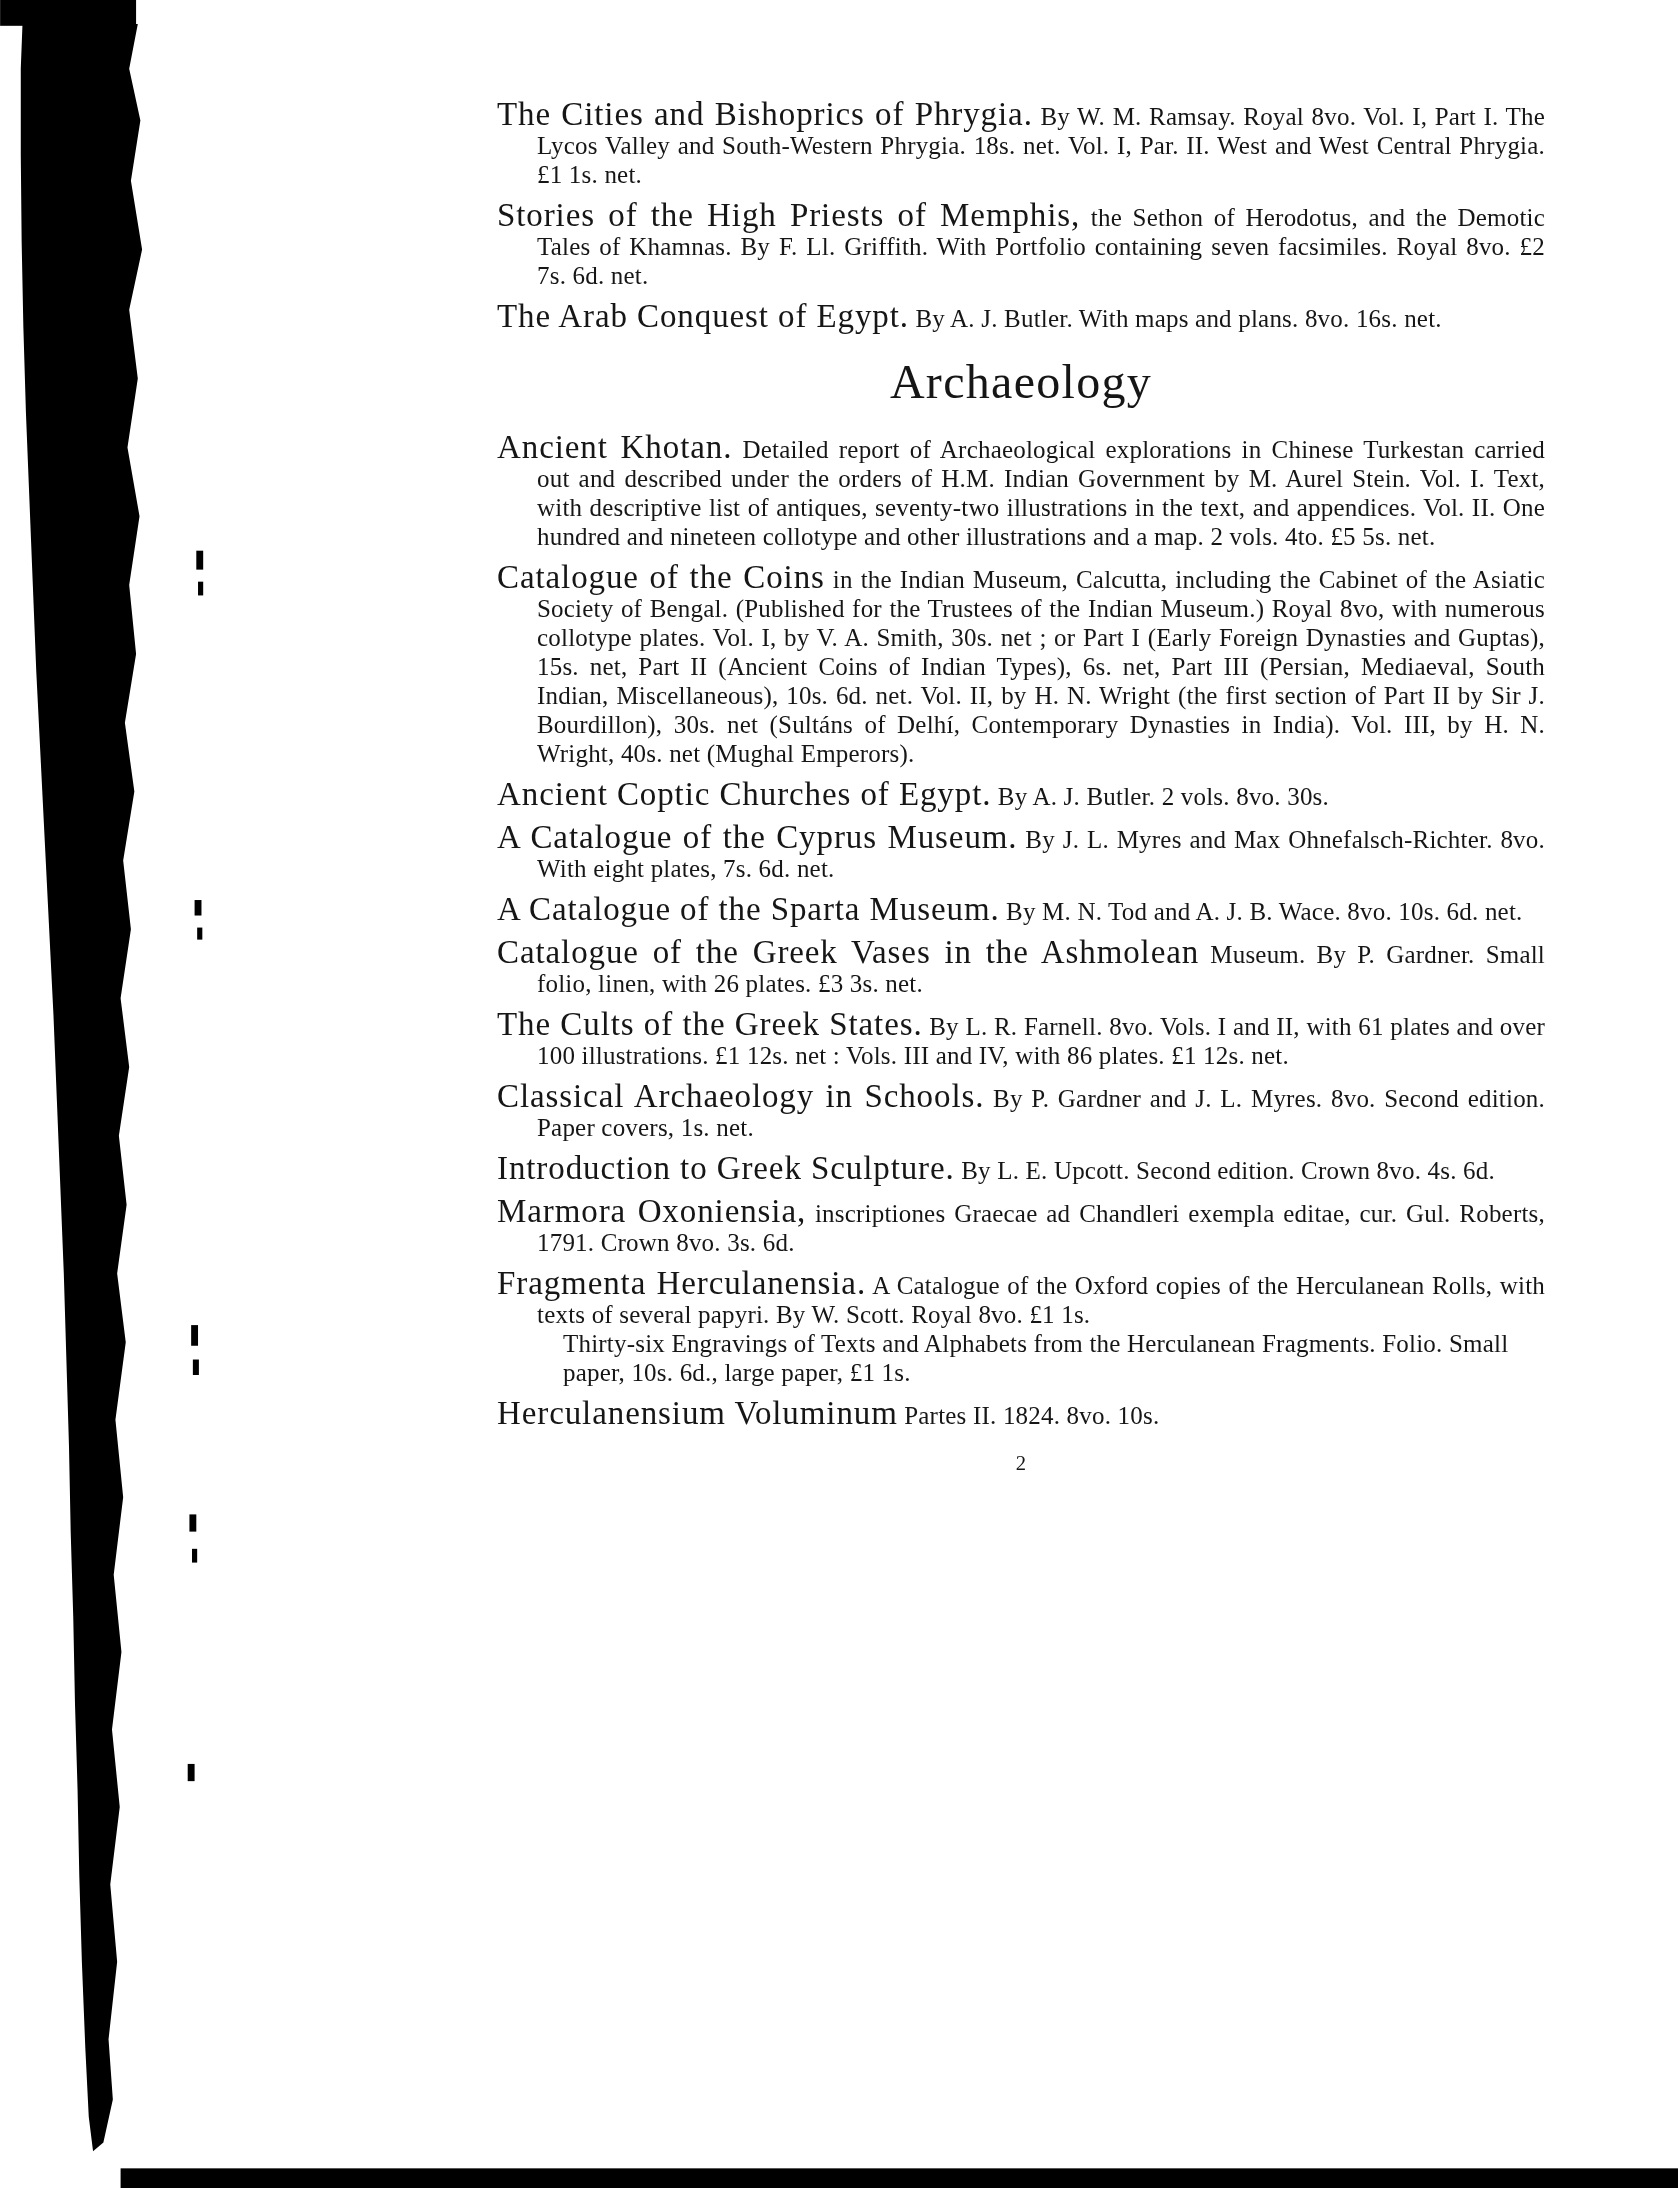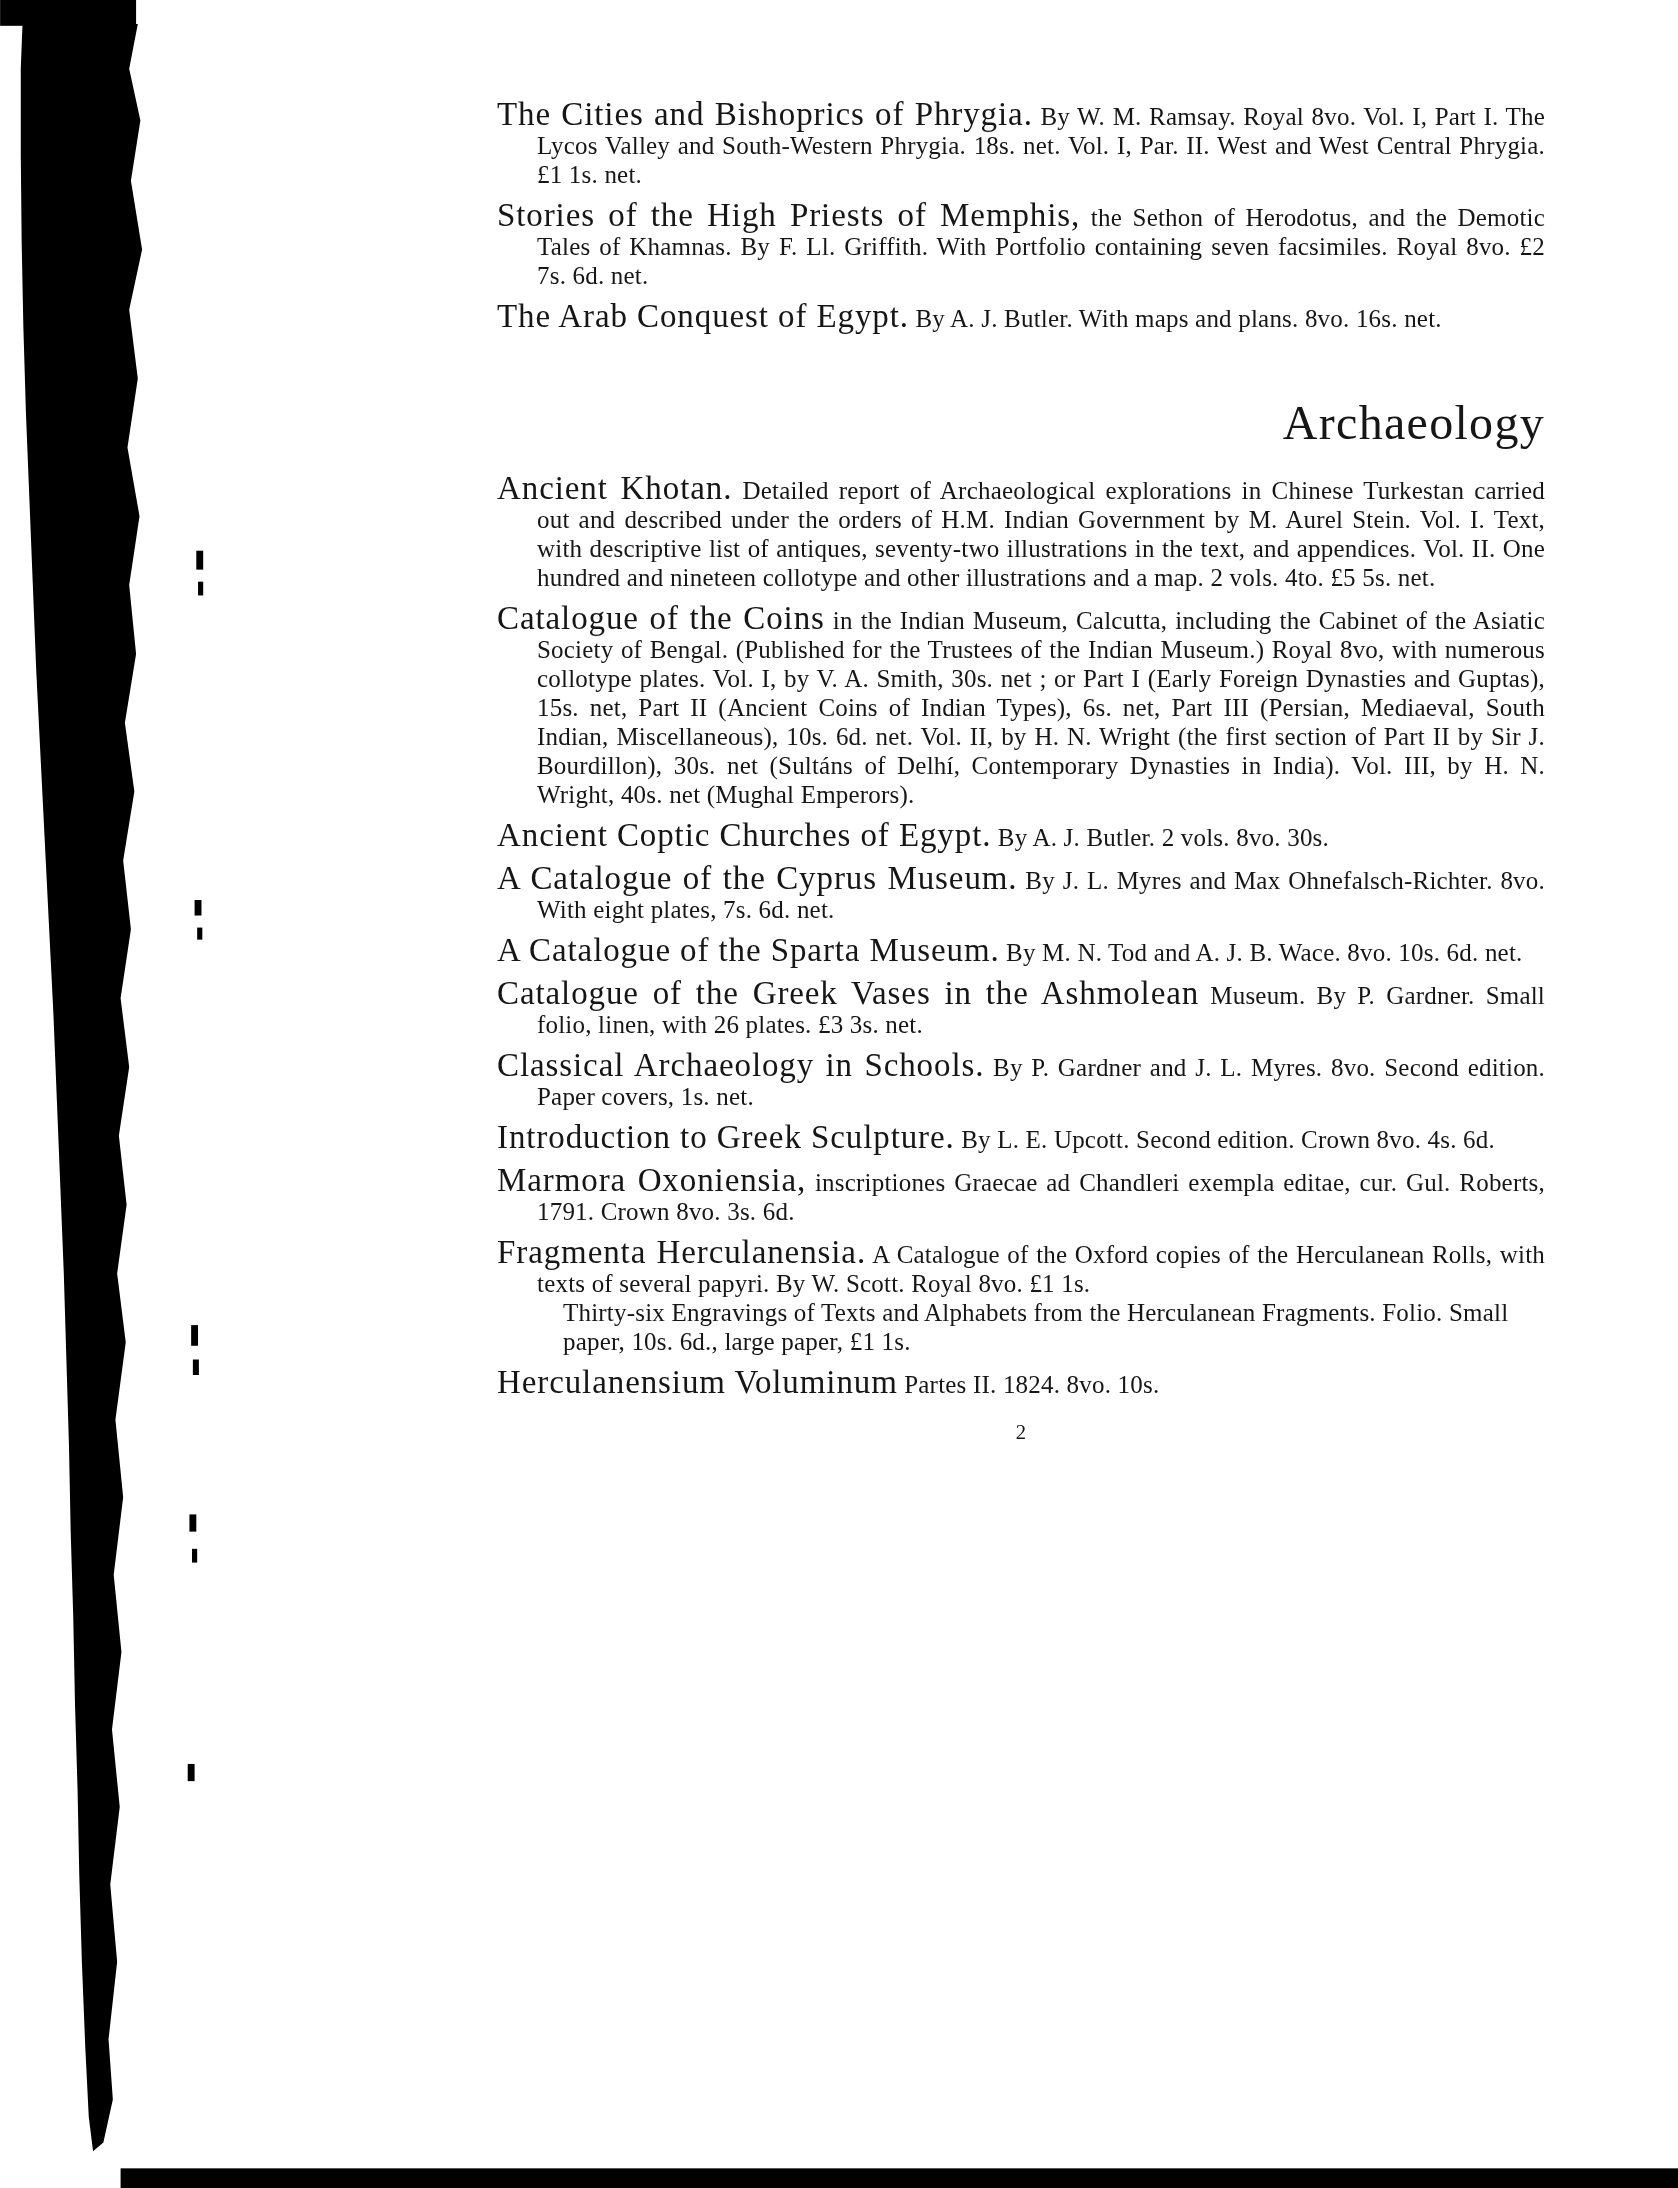--- a/index.html
+++ b/index.html
@@ -49,24 +49,24 @@
   }
   .note {
     display: block;
     text-indent: 0;
     text-align: left;
     padding: 0 26px;
   }
   .heading {
     font-size: 48px;
     font-weight: normal;
-    text-align: right;
+    text-align: center;
     text-indent: 0;
     letter-spacing: 1.3px;
-    margin: 62px 0 24px 0;
+    margin: 21px 0 24px 0;
   }
   .pageno {
     margin-top: 22.4px;
     text-align: center;
     font-size: 20.6px;
   }
 </style>
 </head>
 <body>
 
@@ -137,20 +137,25 @@
     <span class="tail">By M. N. Tod and</span>
     <span class="bodytext">A. J. B. Wace. 8vo. 10s. 6d. net.</span>
   </p>
 
   <p class="entry">
     <span class="title">Catalogue of the Greek Vases in the Ashmolean</span>
     <span class="tail"></span>
     <span class="bodytext">Museum. By P. Gardner. Small folio, linen, with 26 plates. £3 3s. net.</span>
   </p>
 
+  <p class="entry">
+    <span class="title">The Cults of the Greek States.</span>
+    <span class="tail">By L. R. Farnell. 8vo.</span>
+    <span class="bodytext">Vols. I and II, with 61 plates and over 100 illustrations. £1 12s. net : Vols. III and IV, with 86 plates. £1 12s. net.</span>
+  </p>
 
   <p class="entry">
     <span class="title">Classical Archaeology in Schools.</span>
     <span class="tail">By P. Gardner and J. L.</span>
     <span class="bodytext">Myres. 8vo. Second edition. Paper covers, 1s. net.</span>
   </p>
 
   <p class="entry">
     <span class="title">Introduction to Greek Sculpture.</span>
     <span class="tail">By L. E. Upcott. Second</span>

